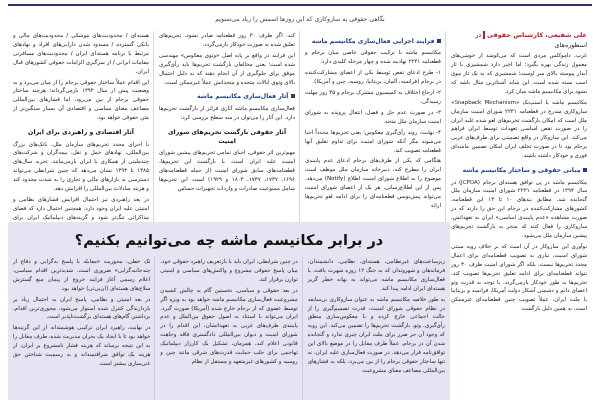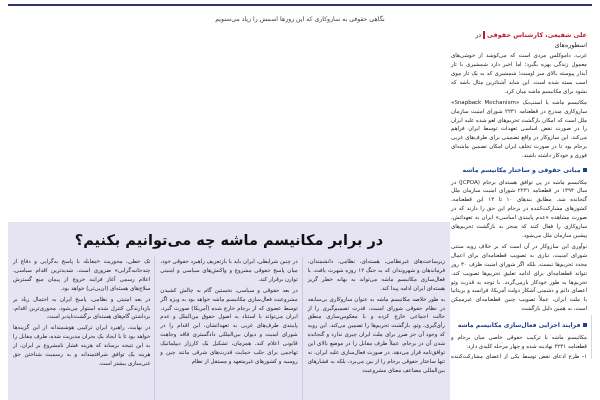--- a/index.html
+++ b/index.html
@@ -17,21 +17,21 @@
   .kicker{
     text-align:center;font-size:6.2px;color:#3a3a3a;
     margin-top:9px;letter-spacing:.1px;
   }
   .headline{
     text-align:center;font-weight:bold;font-size:16.5px;color:#111;
     margin-top:4px;line-height:1.25;letter-spacing:-.2px;
   }
 
   .cols{
-    display:flex;flex-direction:column;
+    display:flex;flex-direction:row;
     margin-top:9px;
     height:328px;
     gap:0;
   }
   .col{
     width:25%;box-sizing:border-box;
     padding:0 5px;
     position:relative;
   }
   .col + .col{border-right:0;}

